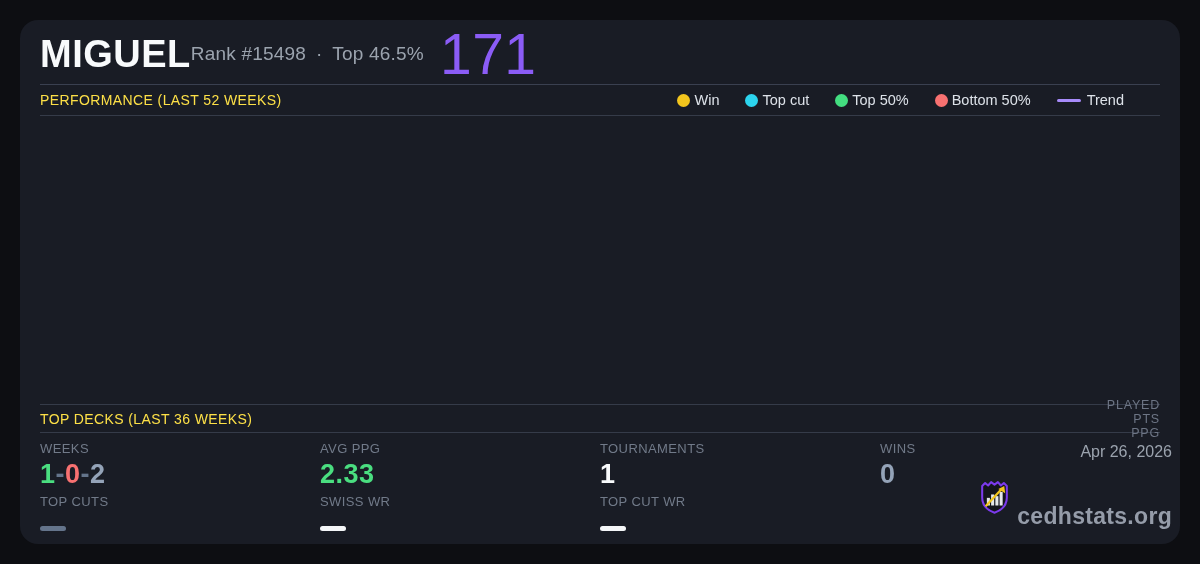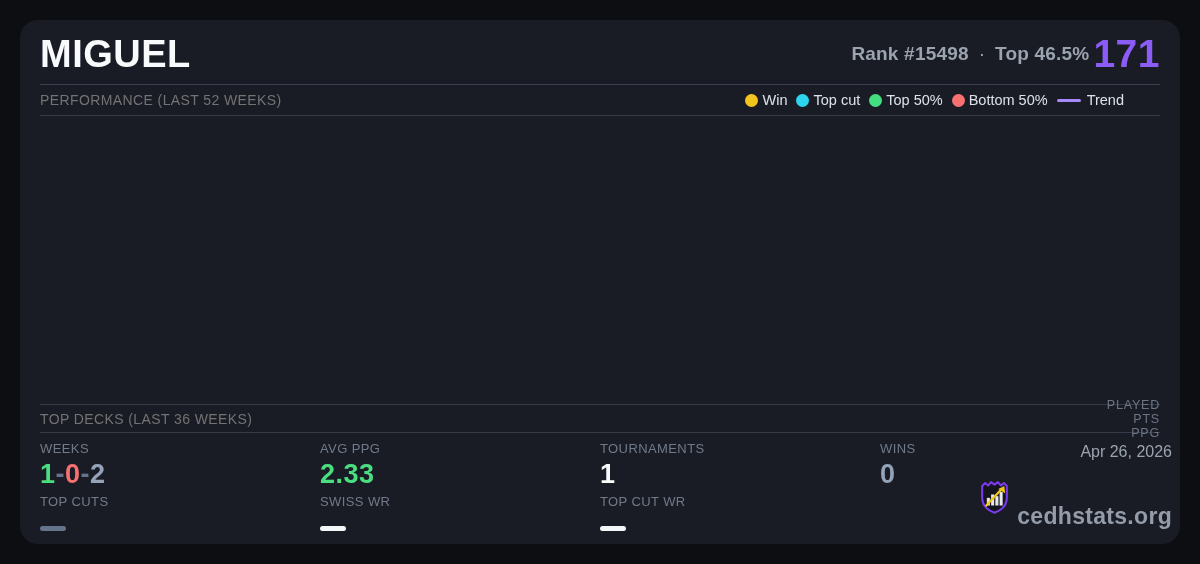--- a/index.html
+++ b/index.html
@@ -15,62 +15,61 @@
     width: 1160px; height: 524px;
     background: #191c25;
     border-radius: 18px;
     padding: 0 20px;
   }
   
   .card-header {
     height: 65px;
     display: flex;
     align-items: center;
-    justify-content: space-between;
     border-bottom: 1px solid #3a4050;
     padding-top: 4px;
   }
   .player-name {
     font-size: 38px;
     font-weight: 800;
     color: #f8fafc;
     letter-spacing: 0.5px;
   }
   .rank-group { display: flex; align-items: center; }
   .rank-text {
     font-size: 19px;
     color: #9ba3ae;
-    font-weight: 700;
+    font-weight: 400;
     letter-spacing: 0.2px;
   }
   .rank-sep { margin: 0 10px; color: #9ba3ae; font-size: 19px; }
   .rating {
-    font-size: 39px;
-    font-weight: 700;
-    margin-left: 4px;
+    font-size: 57px;
+    font-weight: 400;
+    margin-left: 16px;
     letter-spacing: 0.5px;
   }
   
   .perf-header {
     height: 31px;
     display: flex;
     align-items: center;
     justify-content: space-between;
     border-bottom: 1px solid #353b49;
   }
   .section-title {
     font-size: 14px;
-    color: #737373;
+    color: #fde047;
     letter-spacing: 0.4px;
     font-weight: 400;
   }
   .legend {
     display: flex;
     align-items: center;
-    gap: 9px;
+    gap: 26px;
     margin-right: 36px;
   }
   .legend-item { display: flex; align-items: center; gap: 4px; cursor: default; }
   .legend-dot {
     width: 13px; height: 13px;
     border-radius: 50%;
     display: inline-block;
   }
   .legend-line {
     width: 24px; height: 3px;

